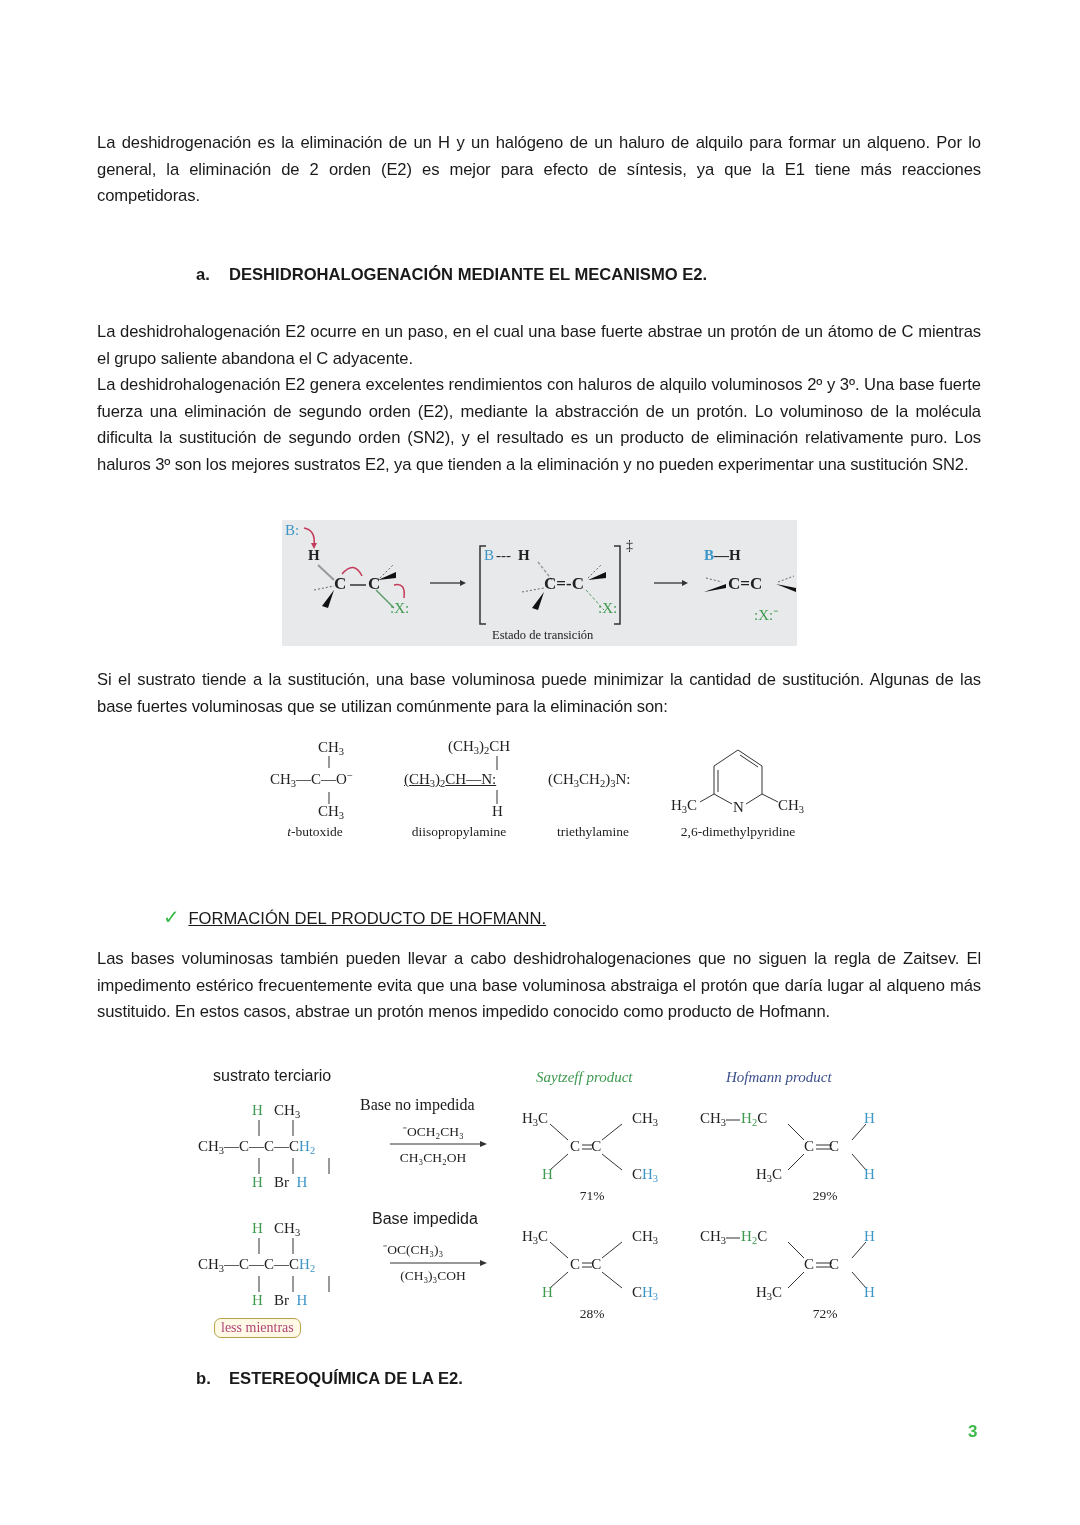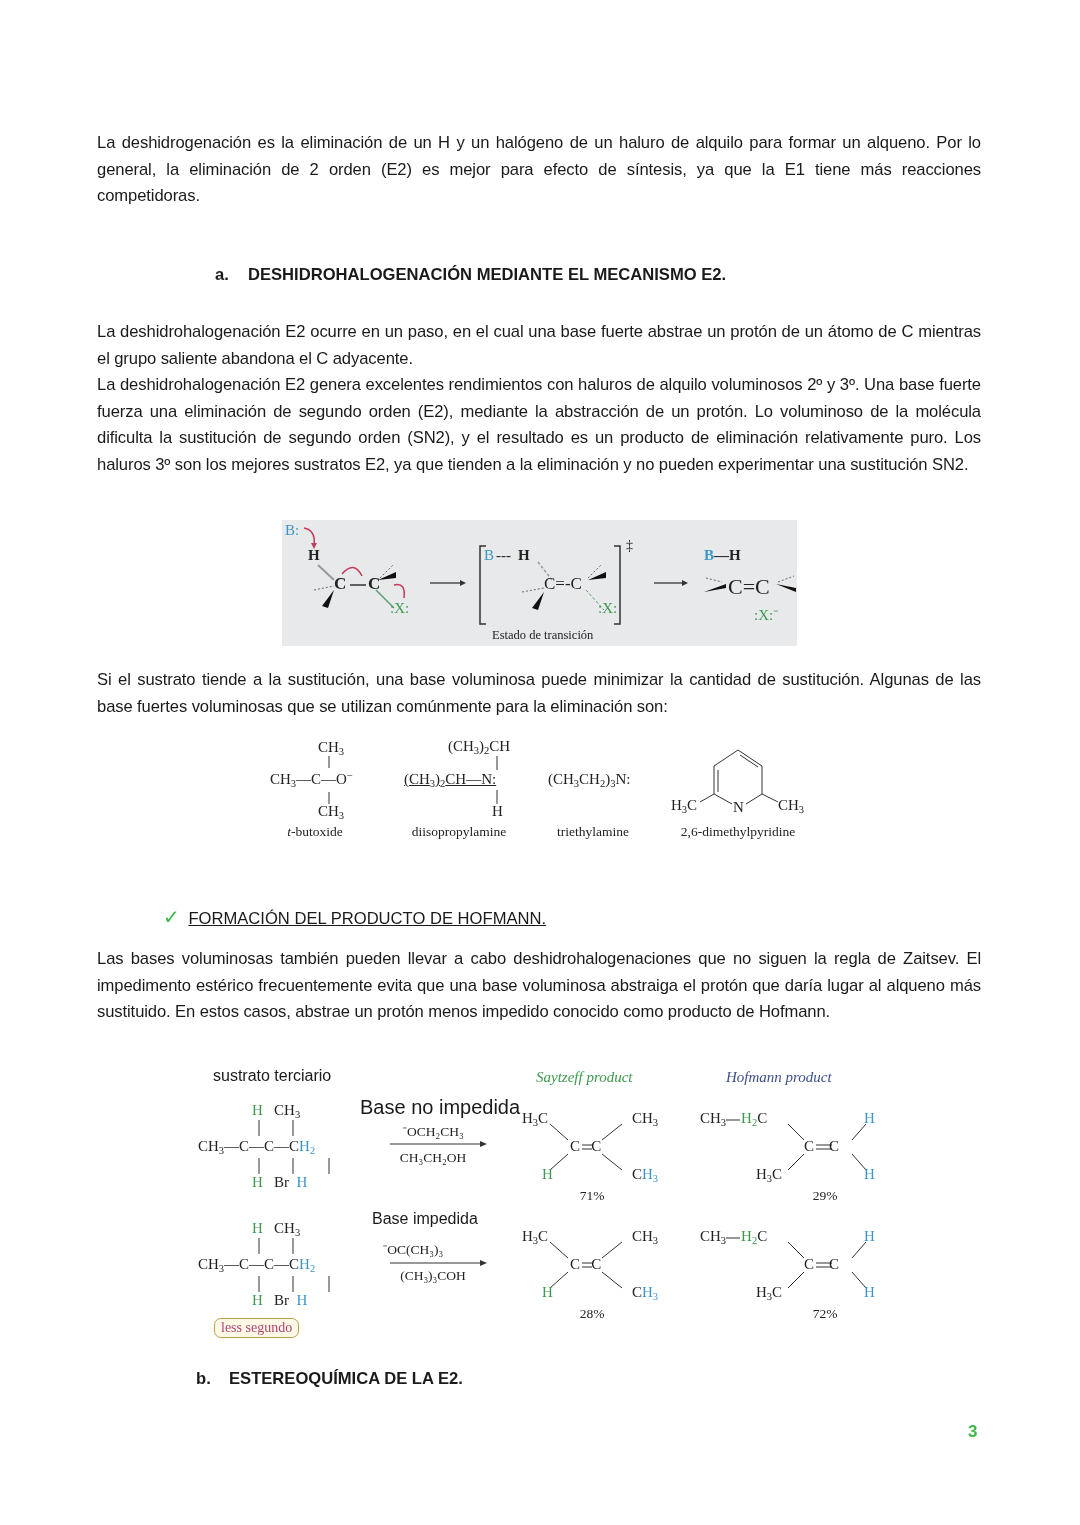--- a/index.html
+++ b/index.html
@@ -22,21 +22,21 @@
   .pagenum { position:absolute; left:968px; top:1422px; color:#3cb94a; font-weight:bold; font-size:17px; }
   .bubble { position:absolute; left:214px; top:1318px; border:1px solid #b8a14a; border-radius:7px;
             background:#fff9e6; color:#b0447a; font-family:"Liberation Serif", serif; font-size:14px; padding:1px 6px; }
   .arrowlbl { position:absolute; font-family:"Liberation Serif", serif; font-size:13.5px; color:#222; text-align:center; width:110px; }
 </style>
 </head>
 <body>
 
 <div class="p" style="top:130px;">La deshidrogenación es la eliminación de un H y un halógeno de un haluro de alquilo para formar un alqueno. Por lo general, la eliminación de 2 orden (E2) es mejor para efecto de síntesis, ya que la E1 tiene más reacciones competidoras.</div>
 
-<div class="h" style="left:196px; top:265px;margin-left:19px;">
+<div class="h" style="left:196px; top:265px;">
   <span class="lbl">a.</span><span>DESHIDROHALOGENACIÓN MEDIANTE EL MECANISMO E2.</span>
 </div>
 
 <div class="p" style="top:319px;">La deshidrohalogenación E2 ocurre en un paso, en el cual una base fuerte abstrae un protón de un átomo de C mientras el grupo saliente abandona el C adyacente.</div>
 <div class="p" style="top:372px;">La deshidrohalogenación E2 genera excelentes rendimientos con haluros de alquilo voluminosos 2º y 3º. Una base fuerte fuerza una eliminación de segundo orden (E2), mediante la abstracción de un protón. Lo voluminoso de la molécula dificulta la sustitución de segundo orden (SN2), y el resultado es un producto de eliminación relativamente puro. Los haluros 3º son los mejores sustratos E2, ya que tienden a la eliminación y no pueden experimentar una sustitución SN2.</div>
 
 <div class="fig-e2">
   <svg width="515" height="126">
 
     <path d="M22 8 Q34 10 32 26" stroke="#c43a5a" stroke-width="1.5" fill="none"></path>
@@ -72,26 +72,26 @@
     <line x1="496" y1="62" x2="512" y2="56" stroke="#666" stroke-width="1" stroke-dasharray="2,2"></line>
   </svg>
   <span class="chem blue" style="left:3px; top:2px; font-size:15px;">B:</span>
   <span class="chem" style="left:26px; top:27px; font-weight:bold;">H</span>
   <span class="chem" style="left:52px; top:54px; font-weight:bold; font-size:17px;">C</span>
   <span class="chem" style="left:86px; top:54px; font-weight:bold; font-size:17px;">C</span>
   <span class="chem green" style="left:108px; top:80px;">:X:</span>
   <span class="chem blue" style="left:202px; top:27px;">B</span>
   <span class="chem" style="left:214px; top:27px;">---</span>
   <span class="chem" style="left:236px; top:27px; font-weight:bold;">H</span>
-  <span class="chem" style="left:262px; top:54px; font-weight:normal; font-size:17px;">C=-C</span>
+  <span class="chem" style="left:262px; top:54px; font-weight:bold; font-size:17px;">C=-C</span>
   <span class="chem green" style="left:316px; top:80px;">:X:</span>
   <span class="chem" style="left:344px; top:18px; font-size:14px;">‡</span>
   <span class="chem" style="left:210px; top:108px; font-size:12.5px;">Estado de transición</span>
   <span class="chem" style="left:422px; top:27px; font-weight:bold;"><span class="blue">B</span>—H</span>
-  <span class="chem" style="left:446px; top:54px; font-weight:normal; font-size:22px;">C=C</span>
+  <span class="chem" style="left:446px; top:54px; font-weight:bold; font-size:17px;">C=C</span>
   <span class="chem green" style="left:472px; top:84px;">:X:⁻</span>
 </div>
 
 <div class="p" style="top:667px;">Si el sustrato tiende a la sustitución, una base voluminosa  puede minimizar la cantidad de sustitución. Algunas de las base fuertes voluminosas que se utilizan comúnmente para la eliminación son:</div>
 
 <div>
 
   <div class="chem" style="left:318px; top:739px;">CH<sub>3</sub></div>
   <div class="chem" style="left:270px; top:771px;">CH<sub>3</sub>—C—O<sup>−</sup></div>
   <div class="chem" style="left:318px; top:803px;">CH<sub>3</sub></div>
@@ -147,21 +147,21 @@
   <div class="chem" style="left:252px; top:1102px;"><span class="green">H</span>&nbsp;&nbsp;&nbsp;CH<sub>3</sub></div>
   <div class="chem" style="left:198px; top:1138px;">CH<sub>3</sub>—C—C—C<span class="blue">H<sub>2</sub></span></div>
   <div class="chem" style="left:252px; top:1174px;"><span class="green">H</span>&nbsp;&nbsp;&nbsp;Br&nbsp;&nbsp;<span class="blue">H</span></div>
   <svg style="position:absolute; left:257px; top:1120px;" width="80" height="60">
       <line x1="2" y1="0" x2="2" y2="16" stroke="#333"></line>
       <line x1="36" y1="0" x2="36" y2="16" stroke="#333"></line>
       <line x1="2" y1="38" x2="2" y2="54" stroke="#333"></line>
       <line x1="36" y1="38" x2="36" y2="54" stroke="#333"></line>
       <line x1="72" y1="38" x2="72" y2="54" stroke="#333"></line>
     </svg>
-  <div style="position:absolute; left:360px; top:1096px; font-size:20px;">Base no impedida</div>
+  <div style="position:absolute; left:360px; top:1096px; font-size:16px;font-family:Liberation Serif, serif;">Base no impedida</div>
   <div class="arrowlbl" style="left:378px; top:1122px;">⁻OCH₂CH₃</div>
   <svg style="position:absolute; left:390px; top:1140px;" width="98" height="8">
       <line x1="0" y1="4" x2="92" y2="4" stroke="#333"></line>
       <polygon points="90,1 97,4 90,7" fill="#333"></polygon>
     </svg>
   <div class="arrowlbl" style="left:378px; top:1150px;">CH₃CH₂OH</div>
 
   <svg style="position:absolute; left:520px; top:1108px;" width="150" height="80">
       <line x1="30" y1="16" x2="48" y2="32" stroke="#333"></line>
       <line x1="30" y1="62" x2="48" y2="46" stroke="#333"></line>
@@ -196,21 +196,21 @@
   <div class="chem" style="left:252px; top:1220px;"><span class="green">H</span>&nbsp;&nbsp;&nbsp;CH<sub>3</sub></div>
   <div class="chem" style="left:198px; top:1256px;">CH<sub>3</sub>—C—C—C<span class="blue">H<sub>2</sub></span></div>
   <div class="chem" style="left:252px; top:1292px;"><span class="green">H</span>&nbsp;&nbsp;&nbsp;Br&nbsp;&nbsp;<span class="blue">H</span></div>
   <svg style="position:absolute; left:257px; top:1238px;" width="80" height="60">
       <line x1="2" y1="0" x2="2" y2="16" stroke="#333"></line>
       <line x1="36" y1="0" x2="36" y2="16" stroke="#333"></line>
       <line x1="2" y1="38" x2="2" y2="54" stroke="#333"></line>
       <line x1="36" y1="38" x2="36" y2="54" stroke="#333"></line>
       <line x1="72" y1="38" x2="72" y2="54" stroke="#333"></line>
     </svg>
-  <div class="bubble">less segundo</div>
+  <div class="bubble">less mientras</div>
   <div style="position:absolute; left:372px; top:1210px; font-size:16px;">Base impedida</div>
   <div class="arrowlbl" style="left:358px; top:1240px;">⁻OC(CH₃)₃</div>
   <svg style="position:absolute; left:390px; top:1259px;" width="98" height="8">
       <line x1="0" y1="4" x2="92" y2="4" stroke="#333"></line>
       <polygon points="90,1 97,4 90,7" fill="#333"></polygon>
     </svg>
   <div class="arrowlbl" style="left:378px; top:1268px;">(CH₃)₃COH</div>
 
   <svg style="position:absolute; left:520px; top:1226px;" width="150" height="80">
       <line x1="30" y1="16" x2="48" y2="32" stroke="#333"></line>

